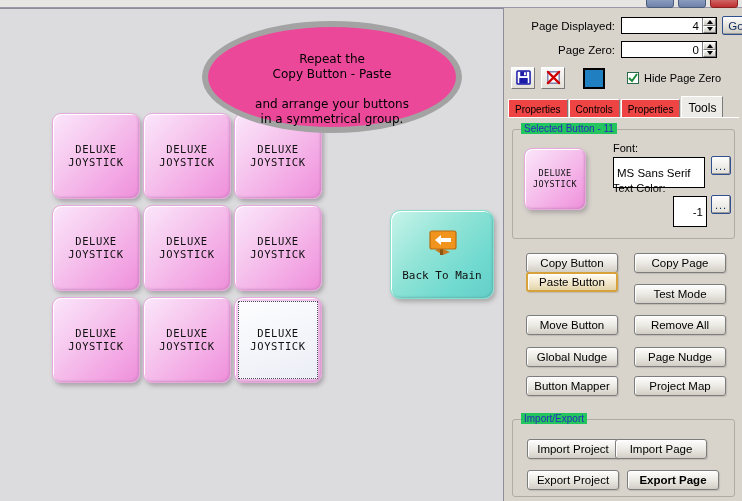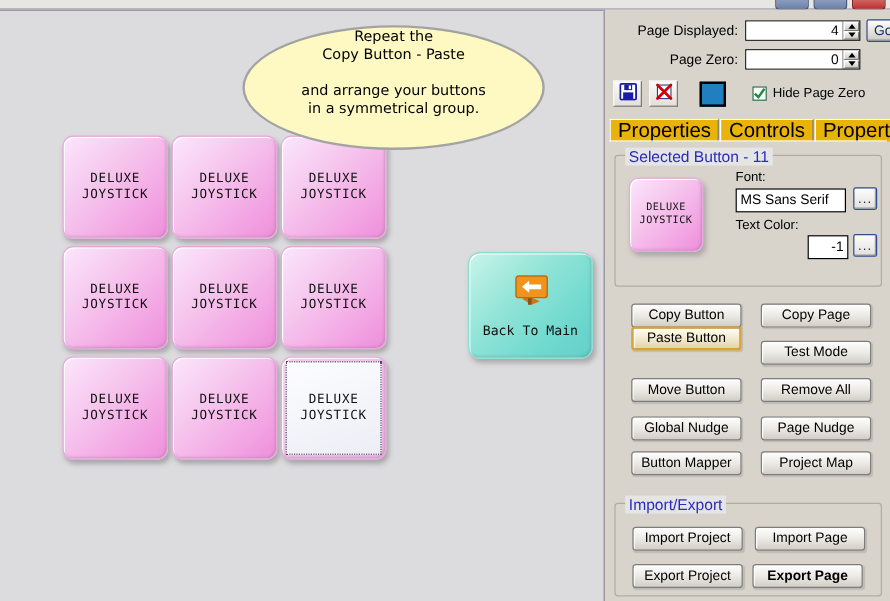--- a/index.html
+++ b/index.html
@@ -44,22 +44,22 @@
   
   .tealbtn{position:absolute;left:390px;top:201px;width:104px;height:89px;border-radius:10px;
     background:linear-gradient(135deg,#c8f4ea 0%,#8fe3d6 42%,#6fd9cf 75%,#64cfc9 100%);
     box-shadow:2px 3px 4px rgba(110,110,110,.45), inset 1px 1px 0 #ffffff, inset -1px -1px 2px rgba(90,160,155,.55);
     border:1px solid #86ded1;box-sizing:border-box;
     display:flex;flex-direction:column;align-items:center;justify-content:center;gap:3px;}
   .tealbtn .tl{font-size:11px;font-family:"DejaVu Sans Mono","Liberation Mono",monospace;color:#101010;}
 
   
   .callout{position:absolute;left:202px;top:12px;width:248px;height:100px;
-    border:2px solid #a3a3a3;border-radius:50%;background:#fef9c3;
-    display:flex;align-items:flex-start;justify-content:center;}
+    border:6px solid #a3a3a3;border-radius:50%;background:#ec4899;
+    display:flex;align-items:flex-end;justify-content:center;}
   .callout .ct{text-align:center;font-size:12px;line-height:15px;color:#000;
     font-family:"DejaVu Sans","Liberation Sans",sans-serif;}
 
   
   .panel{position:absolute;left:503px;top:8px;width:239px;height:493px;
     background:#d8d4cc;border-left:1px solid #8f8c9c;box-sizing:border-box;}
   .plabel{font-size:11.5px;text-align:right;}
   .spin{display:flex;align-items:stretch;border:1px solid #000;background:#fff;height:17px;box-sizing:border-box;}
   .spin input{border:0;outline:0;background:#fff;width:74px;text-align:right;padding:0 3px;
     font-family:"Liberation Sans",sans-serif;font-size:11.5px;height:15px;}
@@ -80,38 +80,38 @@
 
   .iconbtn{width:24px;height:22px;border:1px solid #7a7a7a;border-top-color:#fff;border-left-color:#fff;
     background:linear-gradient(#fbfbfa,#e3e0d8);display:flex;align-items:center;justify-content:center;box-sizing:border-box;}
   .swatch{width:22px;height:21px;background:#1f7fc0;border:2px solid #000;box-sizing:border-box;}
   .chk{width:12px;height:12px;background:#fff;border:1px solid #2a6a4a;display:flex;align-items:center;
     justify-content:center;box-sizing:border-box;}
   .chk svg{display:block;}
 
   
   .tabs{position:absolute;left:4px;top:88px;width:231px;height:22px;display:flex;align-items:flex-end;}
-  .tab{height:19px;padding:0 6px;margin-right:1px;background:#eab308;
+  .tab{height:19px;padding:0 6px;margin-right:1px;background:#ef4444;
     border:1px solid #fff;border-right-color:#7b7b7b;border-bottom:0;
-    display:flex;align-items:center;font-size:17px;box-sizing:border-box;}
+    display:flex;align-items:center;font-size:10px;box-sizing:border-box;}
   .tab.active{height:22px;background:#ecebe7;font-size:12px;border-color:#ffffff;border-right-color:#7b7b7b;text-align:center;}
   .tabline{position:absolute;left:4px;top:109px;width:231px;height:1px;background:#fff;}
 
   
   .group{position:absolute;border:1px solid #b0aca4;border-radius:3px;box-sizing:border-box;}
-  .group > .gtitle{position:absolute;top:-7px;left:8px;background:#e5e5e5;padding:0 3px;
-    color:#2b2bbb;font-size:13px;}
+  .group > .gtitle{position:absolute;top:-7px;left:8px;background:#22c55e;padding:0 3px;
+    color:#2b2bbb;font-size:10px;}
 
   .actbtn{position:absolute;width:92px;height:20px;border-radius:3px;
     background:linear-gradient(#fefefe,#eceae4 50%,#d2cec6);
     border:1px solid #7d7d7d;box-shadow:inset 1px 1px 0 #ffffff, 1px 1px 1px rgba(0,0,0,.12);
     font-size:11.5px;display:flex;align-items:center;justify-content:center;box-sizing:border-box;color:#000;}
   .actbtn.focused{border:2px solid #d8a23a;background:linear-gradient(#fffdf4,#f3e9cf 50%,#e2d4ab);}
 
-  .fieldbox{border:1px solid #000;background:#fff;height:20px;box-sizing:border-box;
+  .fieldbox{border:1px solid #000;background:#fff;height:31px;box-sizing:border-box;
     display:flex;align-items:center;padding:0 3px;font-size:11.5px;}
   .dotbtn{width:20px;height:19px;border-radius:2px;border:1px solid #2f4f8f;
     background:linear-gradient(#fdfdfd,#e3e0d8);display:flex;align-items:center;justify-content:center;
     font-size:11px;color:#103060;box-sizing:border-box;letter-spacing:1px;}
 
   .minibtn{width:62px;height:62px;border-radius:8px;
     background:linear-gradient(135deg,#fbe6fb 0%,#f6c7ee 38%,#f3a8e4 72%,#ee8fdb 100%);
     box-shadow:2px 3px 4px rgba(110,100,110,.4), inset 1px 1px 0 #fff, inset -1px -1px 2px rgba(180,120,170,.5);
     border:1px solid #e7a9dd;box-sizing:border-box;display:flex;align-items:center;justify-content:center;}
   .minibtn .lbl{text-align:center;line-height:11px;font-size:8.5px;letter-spacing:.4px;
@@ -311,19 +311,19 @@
     <div class="actbtn" style="left:22px;top:307px;">Move Button</div>
     <div class="actbtn" style="left:130px;top:307px;">Remove All</div>
     <div class="actbtn" style="left:22px;top:339px;">Global Nudge</div>
     <div class="actbtn" style="left:130px;top:339px;">Page Nudge</div>
     <div class="actbtn" style="left:130px;top:368px;">Project Map</div>
     <div class="actbtn" style="left:22px;top:368px;">Button Mapper</div>
 
     <div class="group" style="left:8px;top:411px;width:223px;height:78px;">
       <div class="gtitle">Import/Export</div>
       <div class="actbtn" style="left:14px;top:19px;">Import Project</div>
-      <div class="actbtn" style="left:116px;top:19px;">Import Page</div>
+      <div class="actbtn" style="left:102px;top:19px;">Import Page</div>
       <div class="actbtn" style="left:14px;top:50px;">Export Project</div>
       <div class="actbtn" style="left:114px;top:50px;font-weight:bold;">Export Page</div>
     </div>
 
   </div>
 </div>
 
 </body></html>

